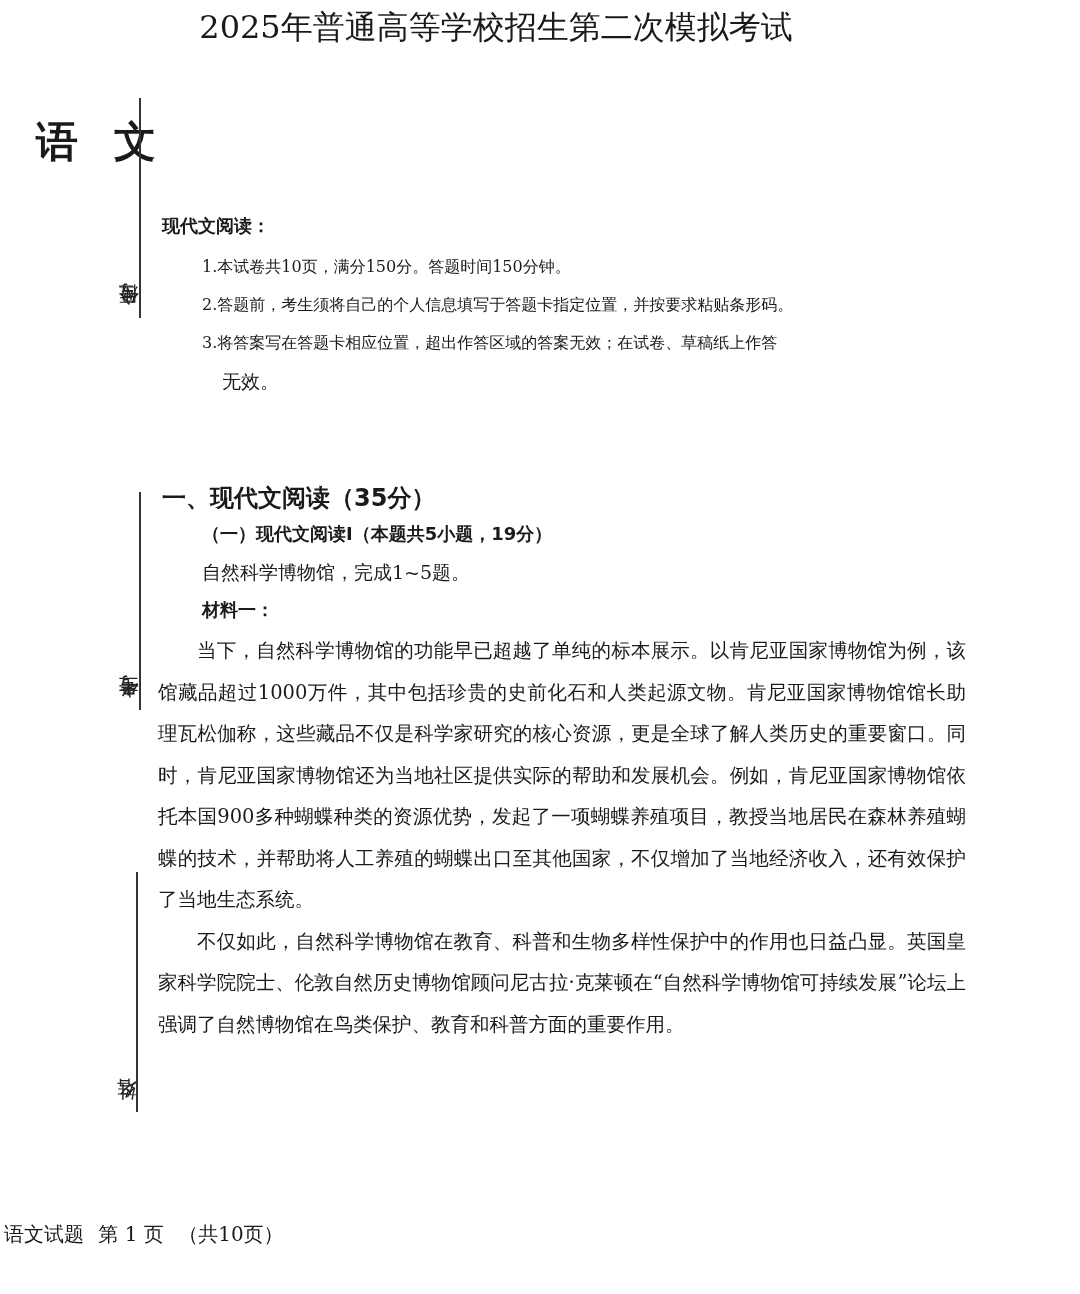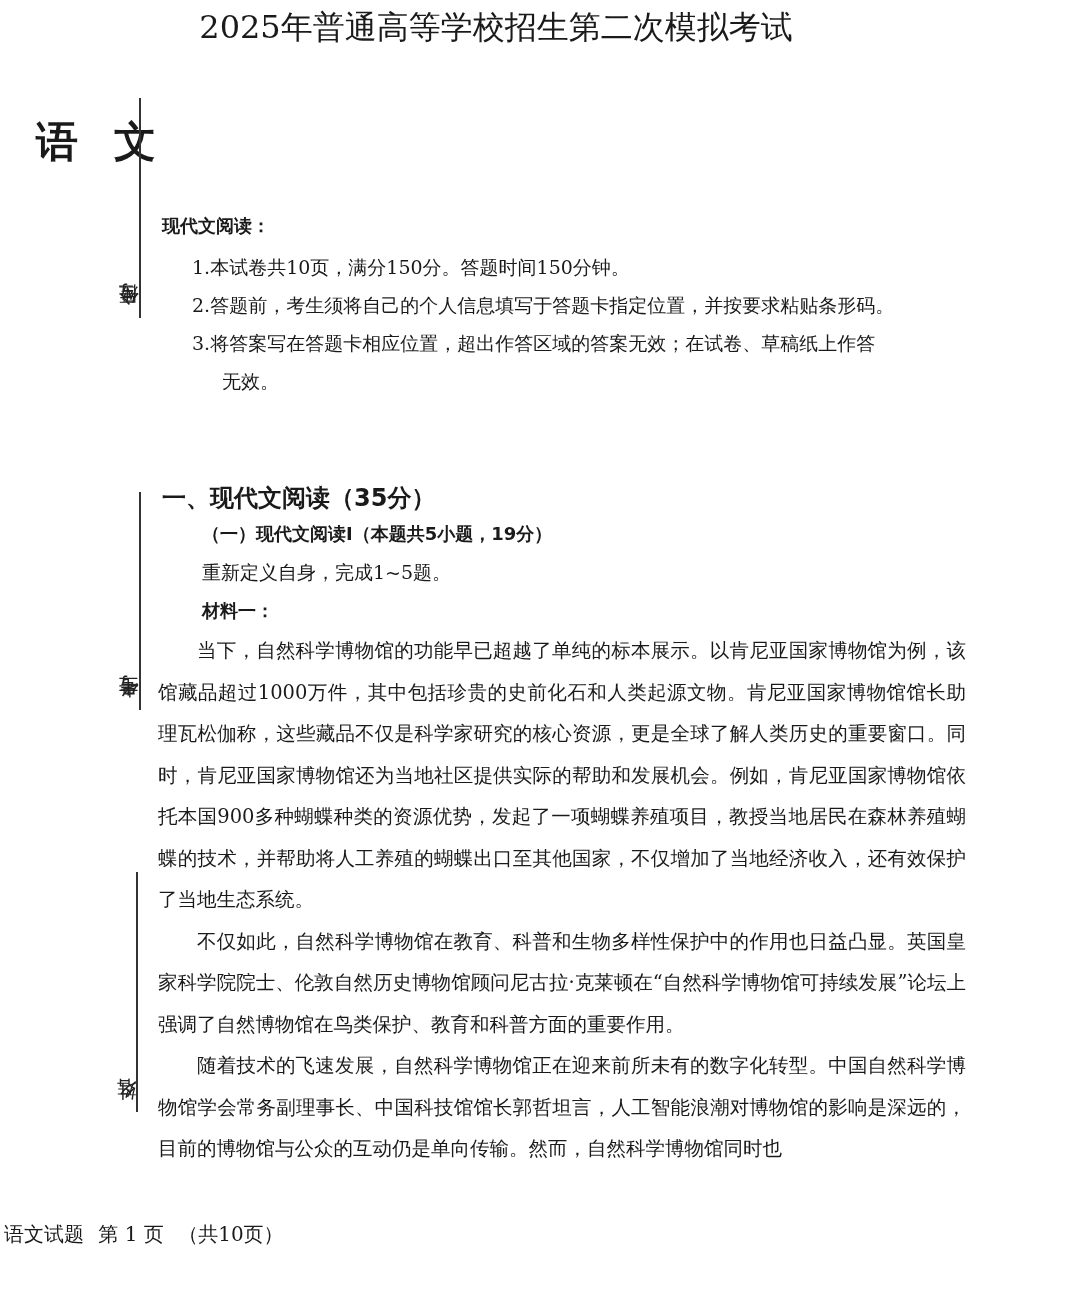--- a/index.html
+++ b/index.html
@@ -20,33 +20,33 @@
   .margin-line { position: absolute; width: 2px; background: #333; }
   .margin-label {
     position: absolute; writing-mode: vertical-rl; transform: rotate(180deg);
     font-size: 20px; letter-spacing: 2px; color: #222;
   }
   .notice-head {
     position: absolute; left: 162px; top: 214px; font-size: 18px; font-weight: bold;
     font-family: "DejaVu Sans", sans-serif;
   }
   .notice-item {
-    position: absolute; left: 192px; font-size: 19px; line-height: 38px; width: 780px;
+    position: absolute; left: 202px; font-size: 16px; line-height: 38px; width: 780px;
   }
   .notice-cont { position: absolute; left: 222px; font-size: 19px; line-height: 38px; }
   .section-head {
     position: absolute; left: 162px; top: 482px; font-size: 24px; font-weight: bold;
     font-family: "DejaVu Sans", sans-serif;
   }
   .sub-head {
     position: absolute; left: 202px; top: 522px; font-size: 18px; font-weight: bold;
     font-family: "DejaVu Sans", sans-serif;
   }
   .plain-line { position: absolute; left: 202px; font-size: 19px; line-height: 38px; }
-  .material-label { font-weight: bold; font-family: Liberation Serif, serif; font-size: 18px; }
+  .material-label { font-weight: bold; font-family: Liberation Mono, monospace; font-size: 18px; }
   .body-text {
     position: absolute; left: 158px; top: 630px; width: 808px;
     font-size: 19.5px; line-height: 41.5px; text-align: justify; text-justify: inter-character;
   }
   .body-text p { margin: 0; text-indent: 2em; }
   .footer {
     position: absolute; top: 1216px; left: 0; width: 908px; text-align: left;
     font-size: 20px; line-height: 36px;
   }
   .footer span { margin: 0 4px; }
@@ -65,26 +65,25 @@
 <div class="margin-label" style="left:112px; top:1112px;">姓名</div>
 
 <div class="notice-head">现代文阅读：</div>
 <div class="notice-item" style="top:248px;">1.本试卷共10页，满分150分。答题时间150分钟。</div>
 <div class="notice-item" style="top:286px;">2.答题前，考生须将自己的个人信息填写于答题卡指定位置，并按要求粘贴条形码。</div>
 <div class="notice-item" style="top:324px;">3.将答案写在答题卡相应位置，超出作答区域的答案无效；在试卷、草稿纸上作答</div>
 <div class="notice-cont" style="top:362px;">无效。</div>
 
 <div class="section-head">一、现代文阅读（35分）</div>
 <div class="sub-head">（一）现代文阅读Ⅰ（本题共5小题，19分）</div>
-<div class="plain-line" style="top:553px;">重新定义自身，完成1~5题。</div>
+<div class="plain-line" style="top:553px;">自然科学博物馆，完成1~5题。</div>
 <div class="plain-line material-label" style="top:592px;">材料一：</div>
 
 <div class="body-text">
   <p>当下，自然科学博物馆的功能早已超越了单纯的标本展示。以肯尼亚国家博物馆为例，该馆藏品超过1000万件，其中包括珍贵的史前化石和人类起源文物。肯尼亚国家博物馆馆长助理瓦松伽称，这些藏品不仅是科学家研究的核心资源，更是全球了解人类历史的重要窗口。同时，肯尼亚国家博物馆还为当地社区提供实际的帮助和发展机会。例如，肯尼亚国家博物馆依托本国900多种蝴蝶种类的资源优势，发起了一项蝴蝶养殖项目，教授当地居民在森林养殖蝴蝶的技术，并帮助将人工养殖的蝴蝶出口至其他国家，不仅增加了当地经济收入，还有效保护了当地生态系统。</p>
   <p>不仅如此，自然科学博物馆在教育、科普和生物多样性保护中的作用也日益凸显。英国皇家科学院院士、伦敦自然历史博物馆顾问尼古拉·克莱顿在“自然科学博物馆可持续发展”论坛上强调了自然博物馆在鸟类保护、教育和科普方面的重要作用。</p>
-  <p>随着技术的飞速发展，自然科学博物馆正在迎来前所未有的数字化转型。中国自然科学博物馆学会常务副理事长、中国科技馆馆长郭哲坦言，人工智能浪潮对博物馆的影响是深远的，目前的博物馆与公众的互动仍是单向传输。然而，自然科学博物馆同时也</p>
 </div>
 
 <div class="footer">
   <span>语文试题</span>
   <span>第 1 页</span>
   <span>（共10页）</span>
 </div>
 
 </body></html>

